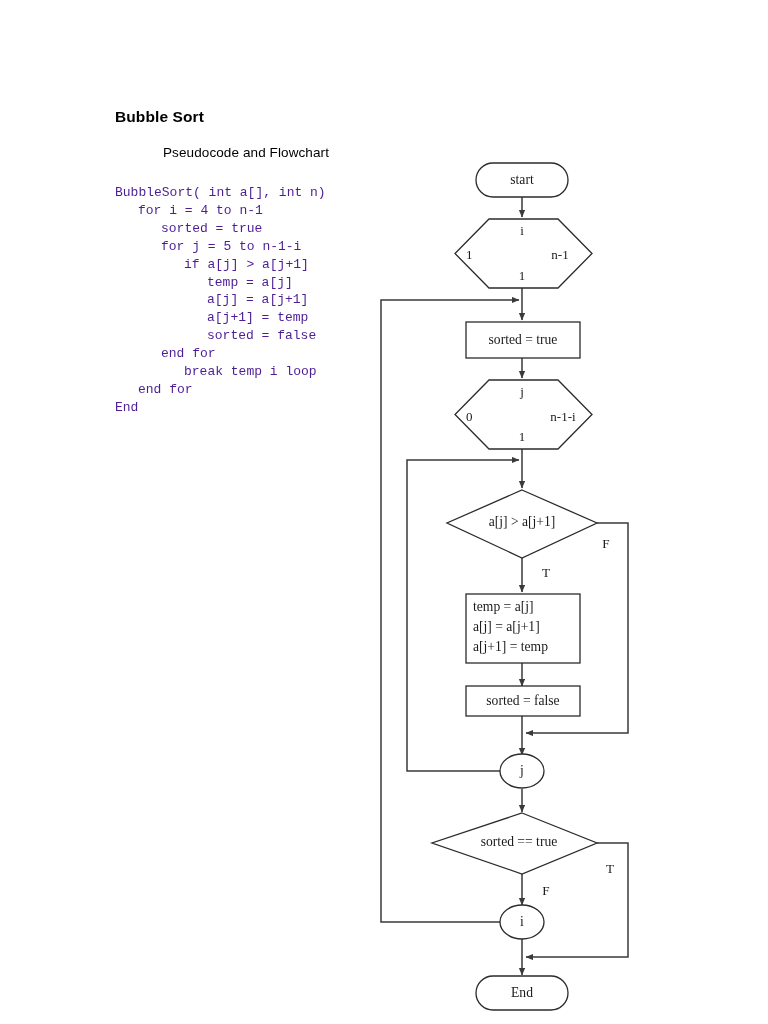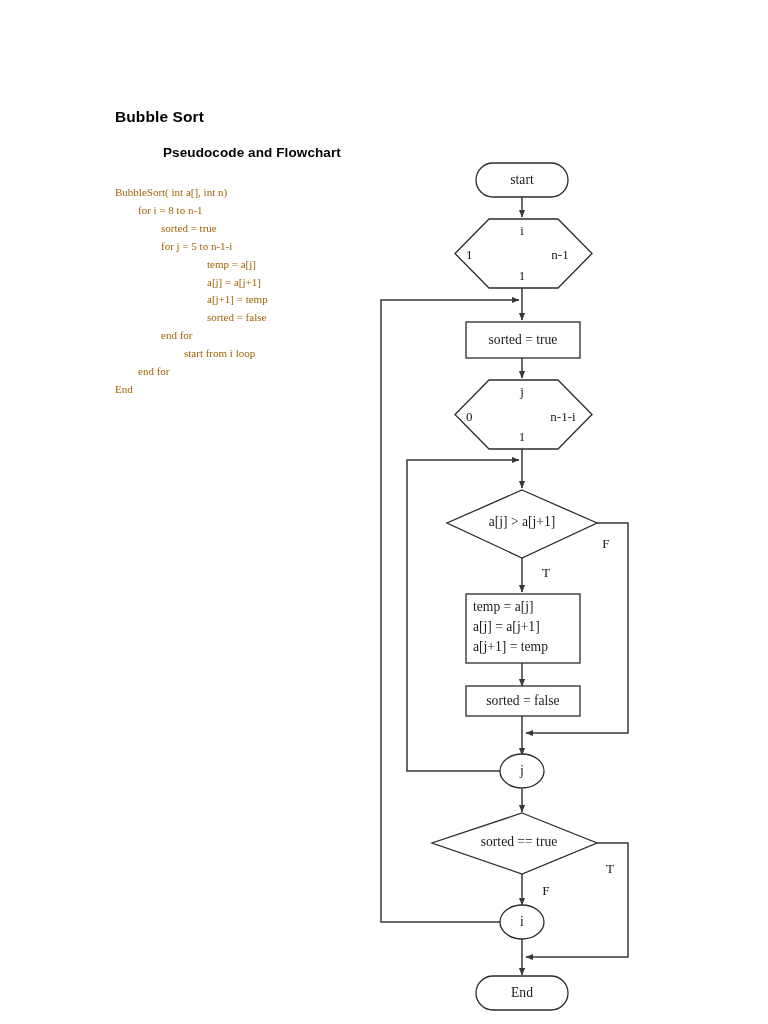--- a/index.html
+++ b/index.html
@@ -28,40 +28,40 @@
     font-size: 15.5px;
     letter-spacing: 0.1px;
     color: #000;
     white-space: nowrap;
   }
   .doc-subtitle {
     position: absolute;
     left: 115px;
     top: 145px;
     font-family: "Liberation Sans", sans-serif;
-    font-weight: bold;
+    font-weight: normal;
     font-size: 13.5px;
     letter-spacing: 0.1px;
     color: #000;
     white-space: nowrap;
     padding-left: 48px;
   }
 
   
   #pseudocode {
     position: absolute;
     left: 115px;
     top: 184px;
     width: 330px;
   }
   .code-line {
-    font-family: Liberation Serif, serif;
-    font-size: 11px;
+    font-family: Liberation Mono, monospace;
+    font-size: 13px;
     line-height: 17.9px;
-    color: #a16207;
+    color: #4c1d95;
     white-space: pre;
   }
   .ind0 { padding-left: 0px; }
   .ind1 { padding-left: 23px; }
   .ind2 { padding-left: 46px; }
   .ind3 { padding-left: 69px; }
   .ind4 { padding-left: 92px; }
 
   
   #flowchart {
@@ -109,29 +109,30 @@
 <body>
 
 <div id="page">
 
   <div class="doc-title">Bubble Sort</div>
 
   <div class="doc-subtitle">Pseudocode and Flowchart</div>
 
   <div id="pseudocode">
       <div class="code-line ind0">BubbleSort( int a[], int n)</div>
-      <div class="code-line ind1">for i = 8 to n-1</div>
+      <div class="code-line ind1">for i = 4 to n-1</div>
       <div class="code-line ind2">sorted = true</div>
       <div class="code-line ind2">for j = 5 to n-1-i</div>
+      <div class="code-line ind3">if a[j] &gt; a[j+1]</div>
       <div class="code-line ind4">temp = a[j]</div>
       <div class="code-line ind4">a[j] = a[j+1]</div>
       <div class="code-line ind4">a[j+1] = temp</div>
       <div class="code-line ind4">sorted = false</div>
       <div class="code-line ind2">end for</div>
-      <div class="code-line ind3">start from i loop</div>
+      <div class="code-line ind3">break temp i loop</div>
       <div class="code-line ind1">end for</div>
       <div class="code-line ind0">End</div>
     </div>
 
   <div id="flowchart">
     <svg width="768" height="1024" viewBox="0 0 768 1024" xmlns="http://www.w3.org/2000/svg">
       <defs>
         <marker id="arrow" markerWidth="9" markerHeight="9" refX="7.2" refY="3.2" orient="auto" markerUnits="userSpaceOnUse">
           <path d="M0,0 L7.6,3.2 L0,6.4 z" fill="#3a3a3a"></path>
         </marker>

